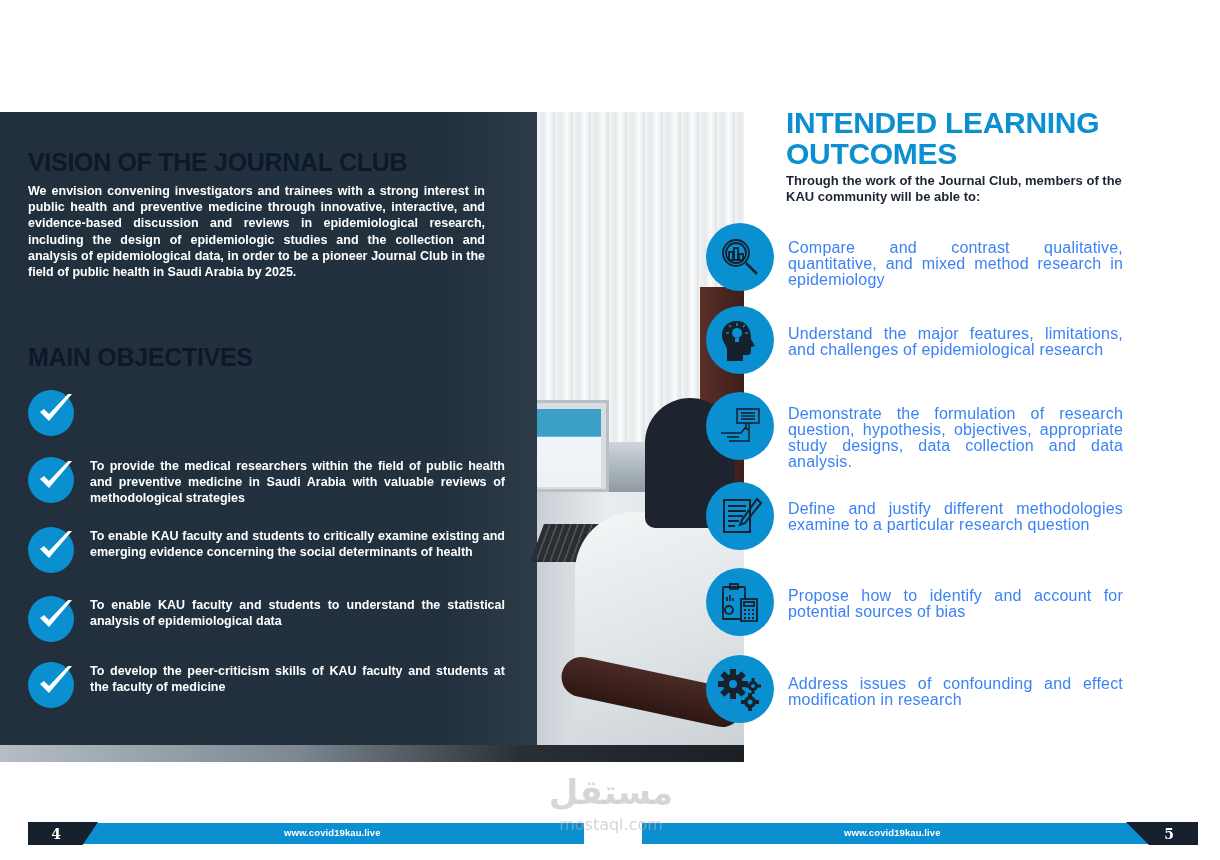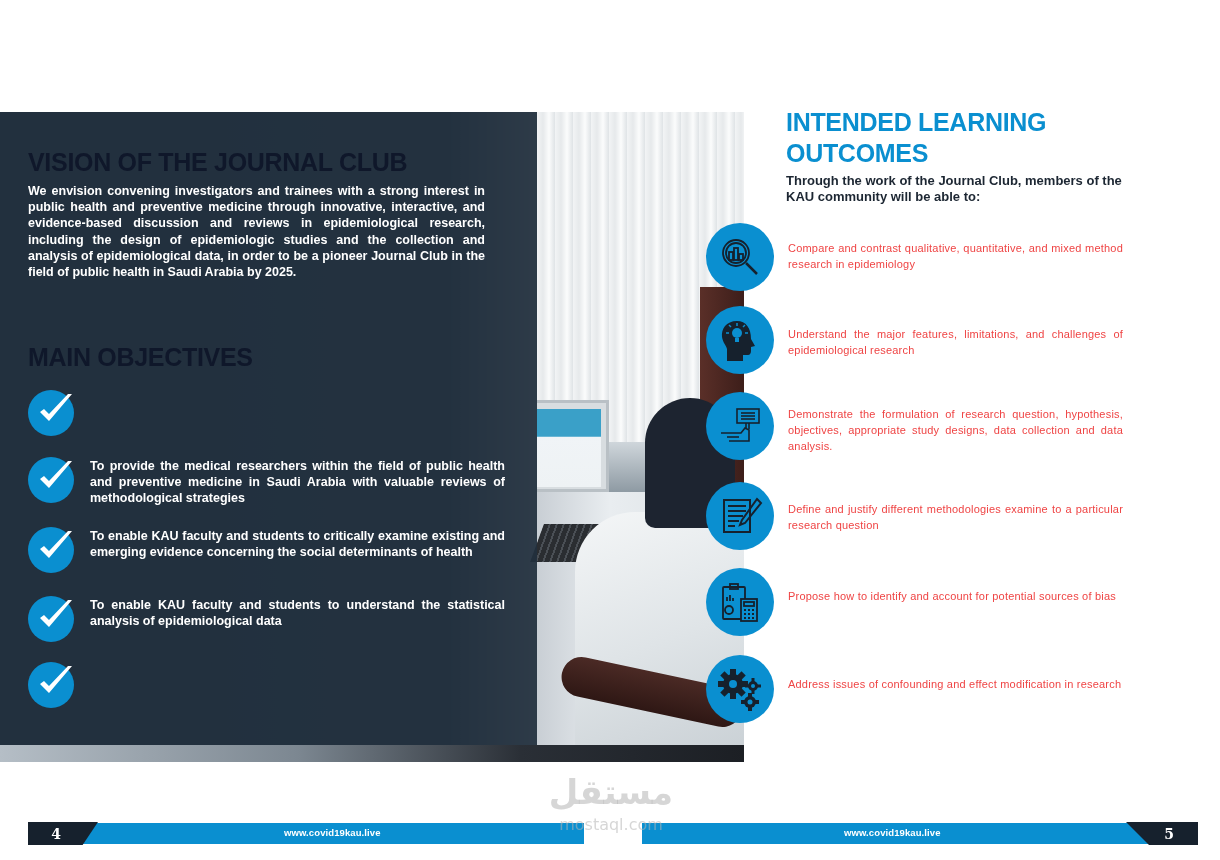--- a/index.html
+++ b/index.html
@@ -87,35 +87,35 @@
   .check-circle svg { position: absolute; left: 6px; top: -2px; }
   .objective-text {
     position: absolute; left: 62px; top: 1px; width: 415px;
     color: #ffffff; font-size: 12.5px; line-height: 16px; font-weight: bold;
     text-align: justify;
   }
 
   
   .ilo-title {
     position: absolute; left: 786px; top: 107px; width: 330px;
-    color: #0a8fd0; font-weight: bold; font-size: 25px; line-height: 31px; letter-spacing: -0.3px;
+    color: #0a8fd0; font-weight: bold; font-size: 30px; line-height: 31px; letter-spacing: -0.3px;
   }
   .ilo-intro {
     position: absolute; left: 786px; top: 173px; width: 340px;
     color: #1c2632; font-size: 13px; line-height: 16px; font-weight: bold;
   }
 
   .outcome-icon {
     position: absolute; left: 706px; width: 68px; height: 68px; border-radius: 50%;
     background: #0a8fd0;
     display: flex; align-items: center; justify-content: center;
   }
   .outcome-text {
     position: absolute; left: 788px; width: 335px;
-    color: #ef4444; font-size: 11px; line-height: 16px;
+    color: #3b82f6; font-size: 16px; line-height: 16px;
     text-align: justify; letter-spacing: 0.2px;
   }
 
   
   .footer-bar {
     position: absolute; top: 823px; height: 21px; background: #0a8fd0;
   }
   .footer-left-bar { left: 80px; width: 504px; }
   .footer-right-bar { left: 642px; width: 508px; }
   .page-num-box {
@@ -197,20 +197,21 @@
   </div>
   <p class="objective-text">To enable KAU faculty and students to understand the statistical analysis of epidemiological data</p>
 </div>
 
 <div class="objective" style="top:662px;">
   <div class="check-circle">
     <svg width="42" height="42" viewBox="0 0 42 42">
         <path d="M6 24 L15 33 L38 6 L34 6 L15 26 L10 21 Z" fill="#ffffff"></path>
       </svg>
   </div>
+  <p class="objective-text">To develop the peer-criticism skills of KAU faculty and students at the faculty of medicine</p>
 </div>
 
 <h2 class="ilo-title">INTENDED LEARNING OUTCOMES</h2>
 <p class="ilo-intro">Through the work of the Journal Club, members of the KAU community will be able to:</p>
 
 <div class="outcome-icon" style="top:223px;">
   <svg width="50" height="50" viewBox="0 0 50 50" fill="none" stroke="#16212d" stroke-width="1.8">
     <circle cx="21" cy="21" r="13"></circle>
     <circle cx="21" cy="21" r="10"></circle>
     <line x1="31" y1="31" x2="42" y2="42" stroke-width="2.5"></line>

